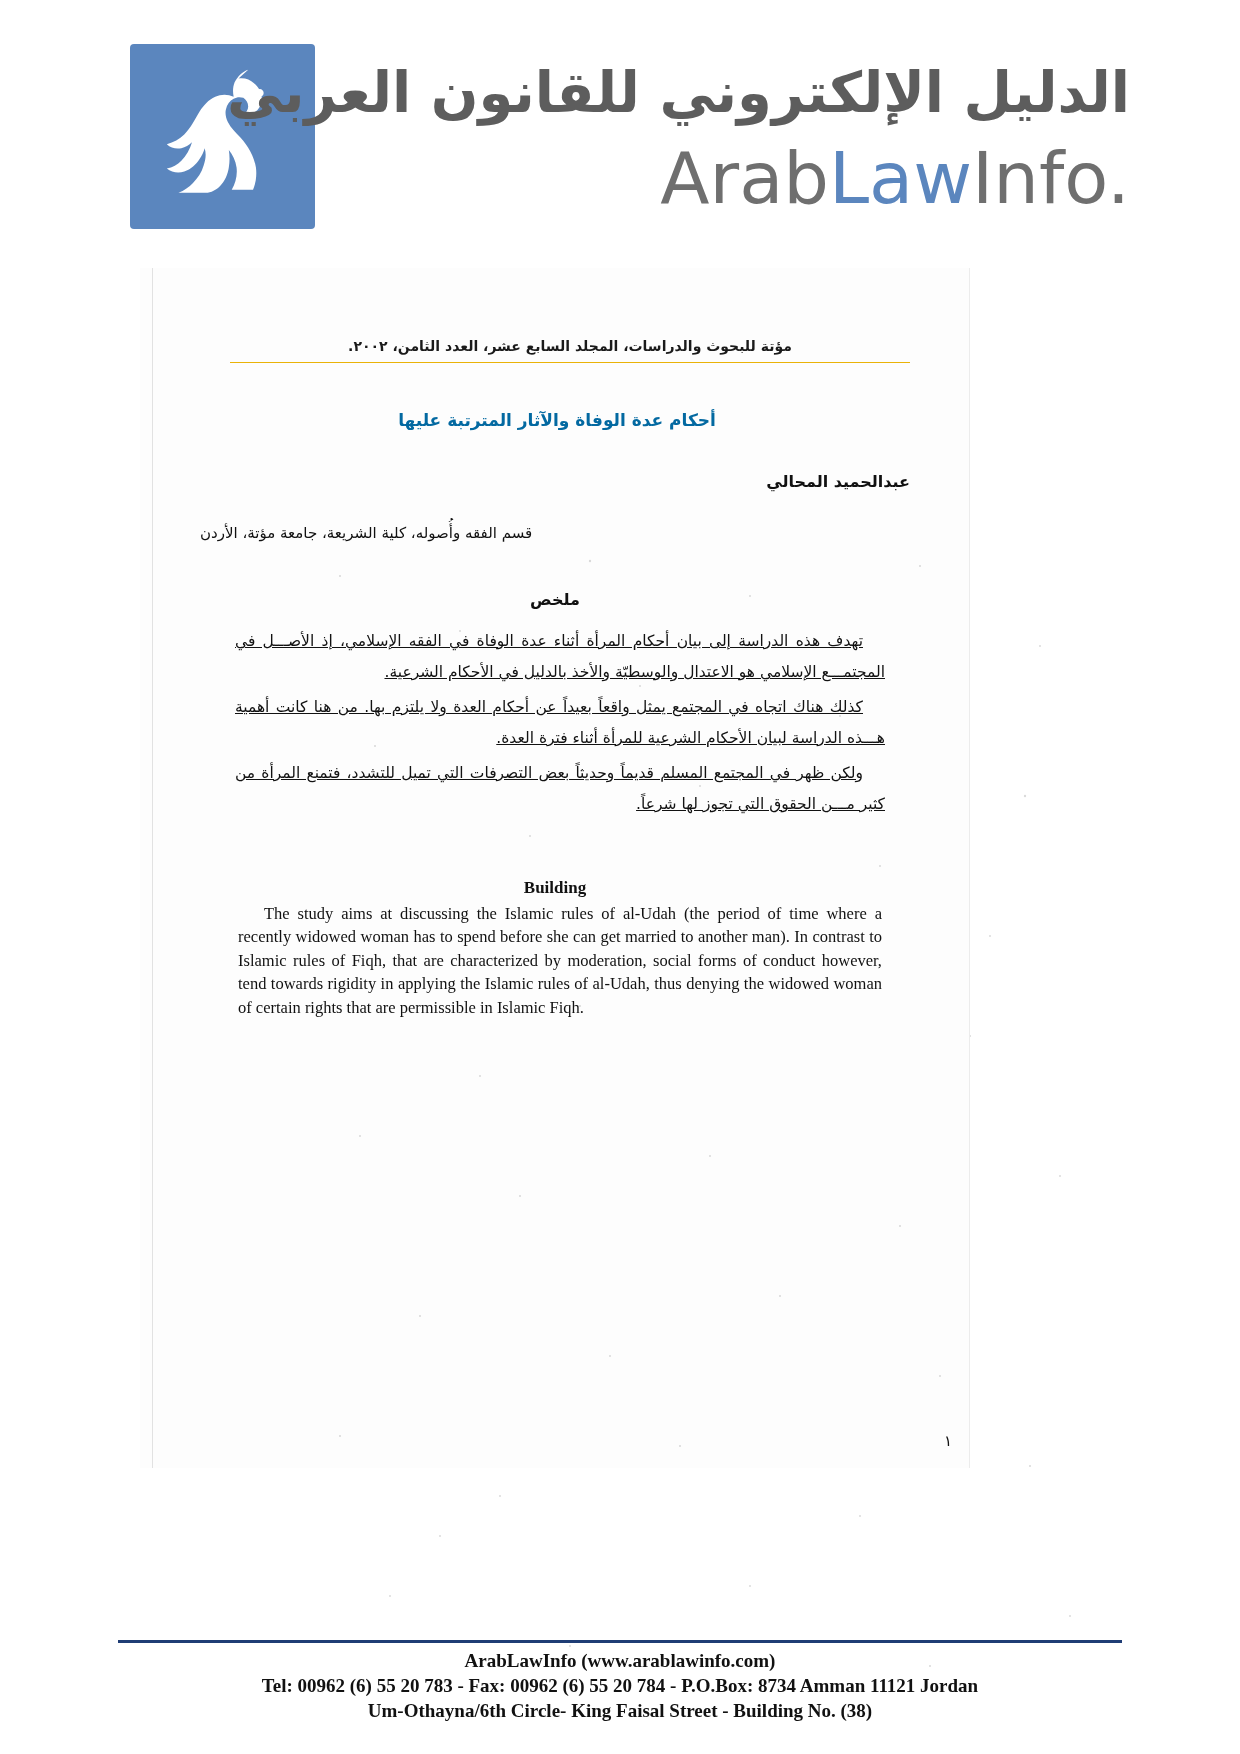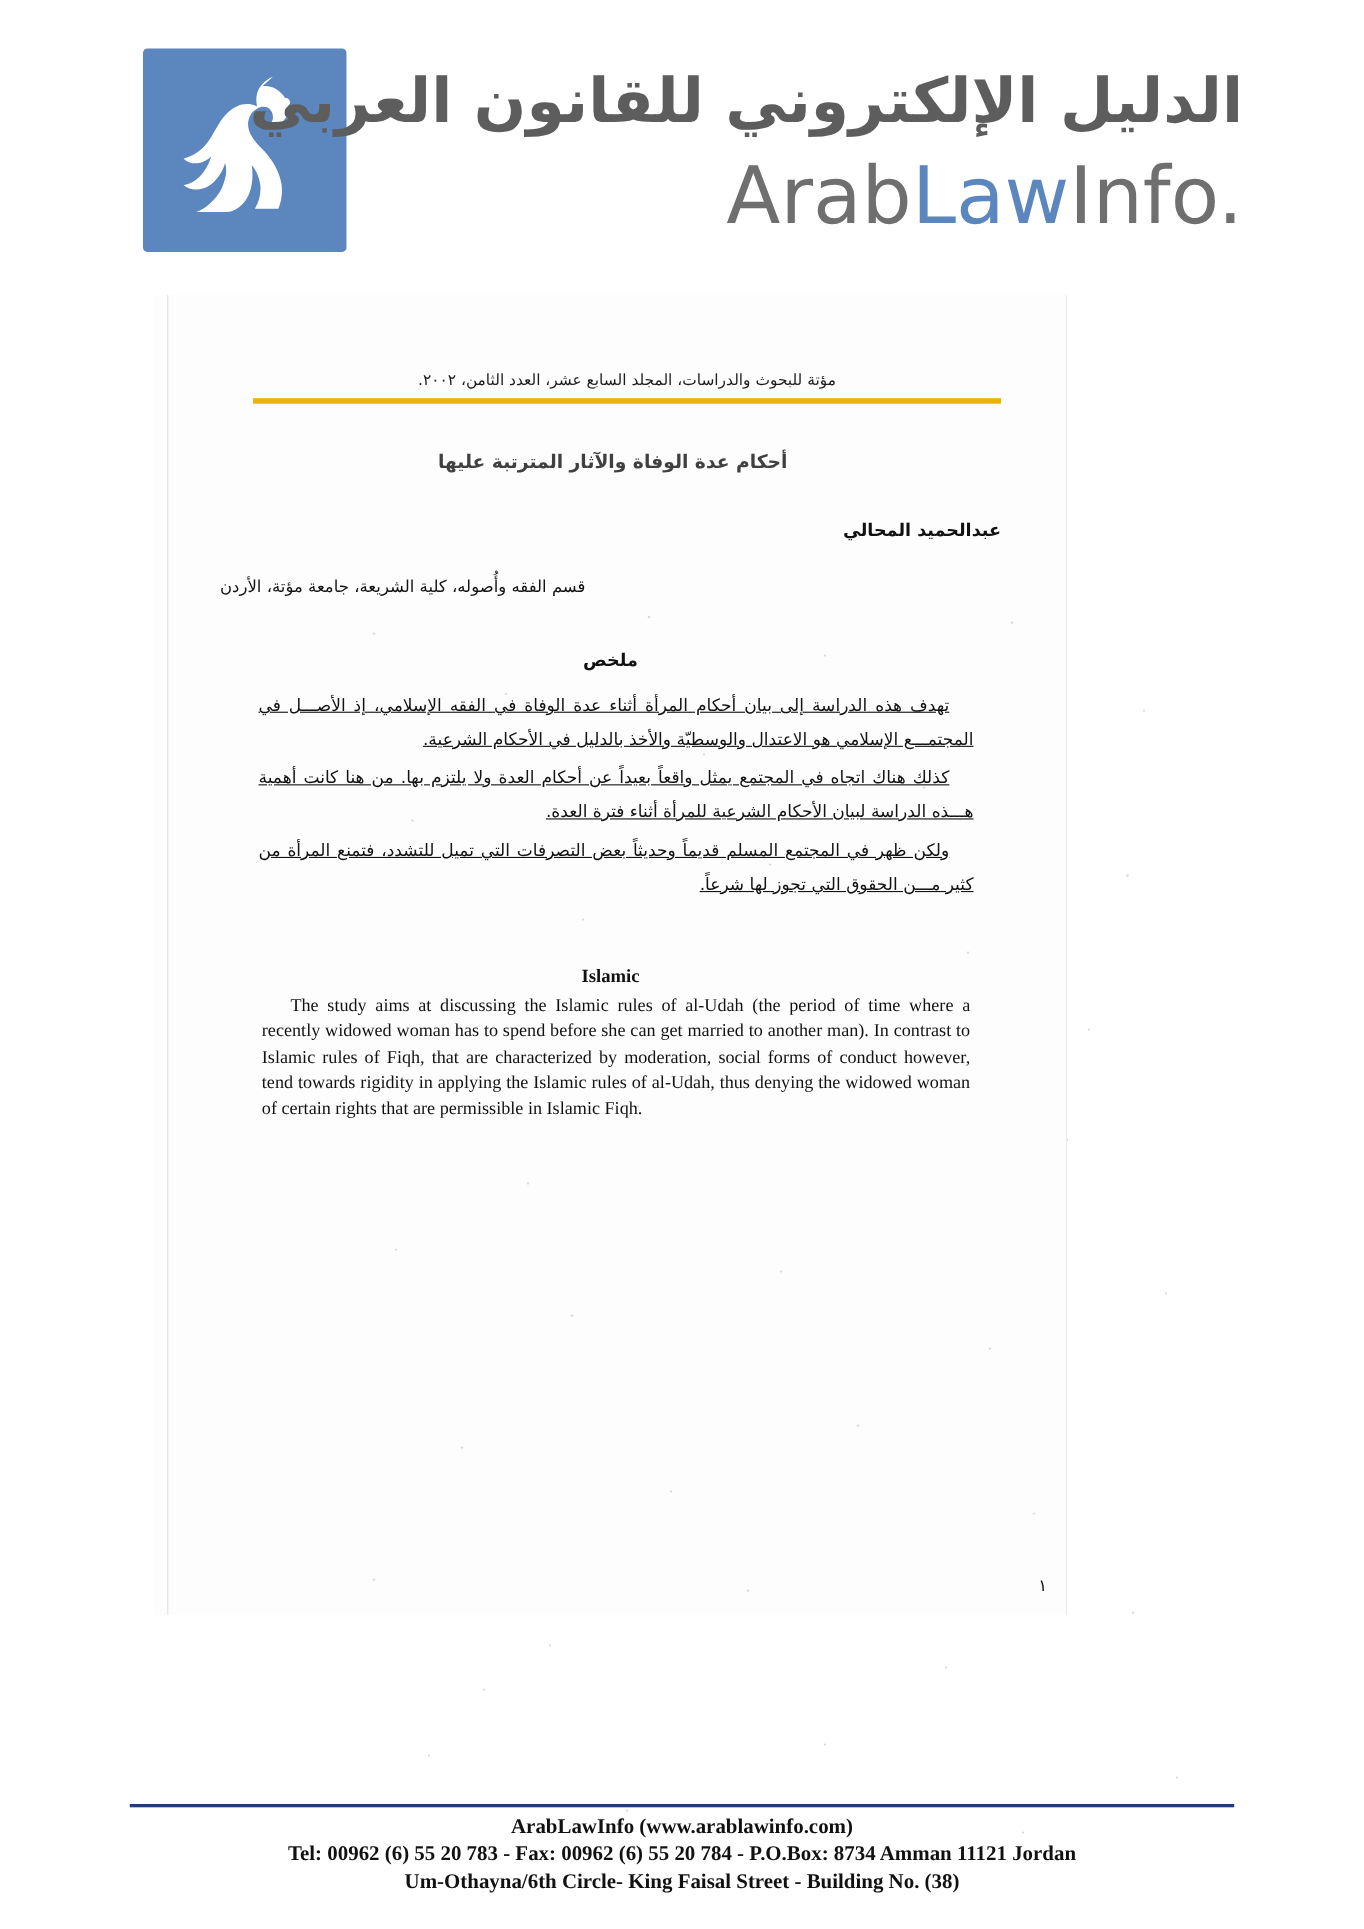--- a/index.html
+++ b/index.html
@@ -103,34 +103,35 @@
     position: absolute;
     left: 90px;
     right: 60px;
     top: 70px;
     text-align: center;
     direction: rtl;
     font-family: "DejaVu Sans", sans-serif;
     font-size: 14px;
     color: #1a1a1a;
     padding-bottom: 8px;
-    border-bottom: 5px solid #eab308;
+    border-bottom: 1px solid #eab308;
+    font-weight: bold;
   }
 
   .doc-title {
     position: absolute;
     left: 60px;
     right: 56px;
     top: 142px;
     text-align: center;
     direction: rtl;
     font-family: "DejaVu Sans", sans-serif;
     font-size: 17px;
     font-weight: 700;
-    color: #404040;
+    color: #0369a1;
   }
 
   .author {
     position: absolute;
     left: 60px;
     right: 60px;
     top: 204px;
     text-align: right;
     direction: rtl;
     font-family: "DejaVu Sans", sans-serif;
@@ -269,21 +270,21 @@
   <div class="affiliation">قسم الفقه وأُصوله، كلية الشريعة، جامعة مؤتة، الأردن</div>
 
   <div class="ar-abstract-heading">ملخص</div>
 
   <div class="ar-body">
     <p>تهدف هذه الدراسة إلى بيان أحكام المرأة أثناء عدة الوفاة في الفقه الإسلامي، إذ الأصـــل في المجتمـــع الإسلامي هو الاعتدال والوسطيّة والأخذ بالدليل في الأحكام الشرعية.</p>
     <p>كذلك هناك اتجاه في المجتمع يمثل واقعاً بعيداً عن أحكام العدة ولا يلتزم بها. من هنا كانت أهمية هـــذه الدراسة لبيان الأحكام الشرعية للمرأة أثناء فترة العدة.</p>
     <p>ولكن ظهر في المجتمع المسلم قديماً وحديثاً بعض التصرفات التي تميل للتشدد، فتمنع المرأة من كثير مـــن الحقوق التي تجوز لها شرعاً.</p>
   </div>
 
-  <div class="abstract-heading">Islamic</div>
+  <div class="abstract-heading">Building</div>
   <div class="abstract-body">
     <p>The  study aims at discussing the Islamic rules of al-Udah (the period of time where  a  recently  widowed  woman   has to spend before she can get married to another man).  In  contrast  to  Islamic  rules  of   Fiqh, that are characterized by moderation,   social forms of conduct however, tend towards rigidity in applying the  Islamic rules of al-Udah, thus denying the widowed woman of certain rights that are permissible in Islamic Fiqh.</p>
   </div>
 
   <div class="page-number">١</div>
 
   <svg class="speckles" viewBox="0 0 830 1200" xmlns="http://www.w3.org/2000/svg">
     <g fill="#bdbdbd">
       <circle cx="60" cy="40" r="1.1"></circle>
         <circle cx="180" cy="95" r="1"></circle>

